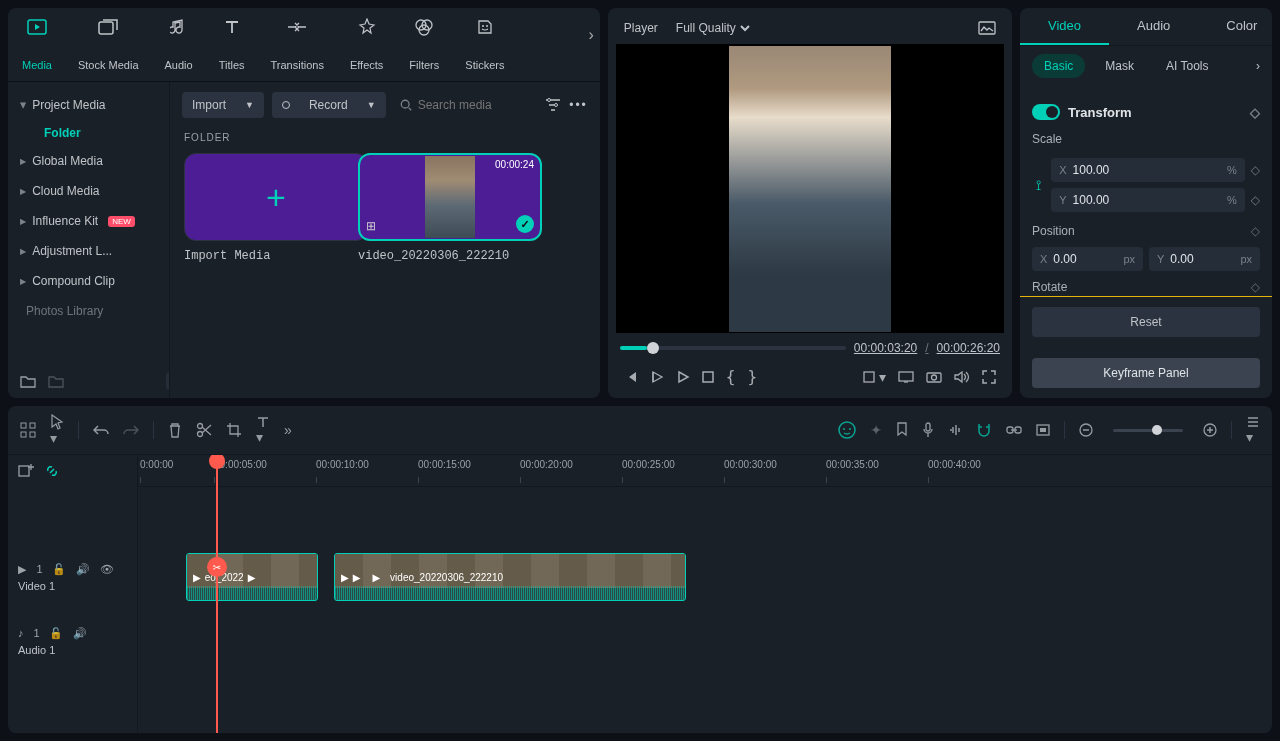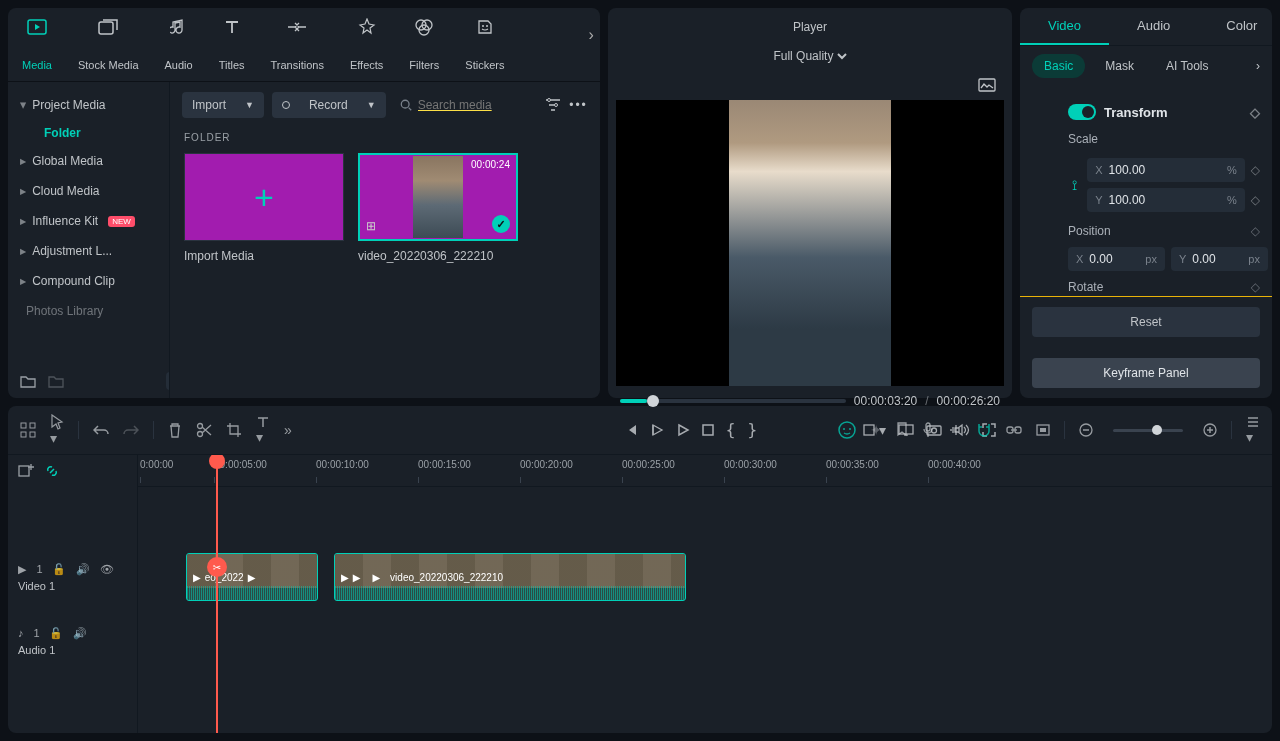--- a/index.html
+++ b/index.html
@@ -20,52 +20,52 @@
 .side-item .tri { font-size:8px; opacity:0.6; }
 .side-item.expanded .tri { transform:rotate(90deg); display:inline-block; }
 .side-sub { padding:6px 12px 6px 36px; color:#00d0b8; font-weight:600; cursor:pointer; }
 .new-badge { background:#ff4d6a; color:#fff; font-size:8px; padding:1px 4px; border-radius:3px; margin-left:4px; }
 .sidebar-foot { position:absolute; bottom:8px; left:12px; display:flex; gap:12px; align-items:center; }
 .sb-collapse { margin-left:90px; background:#242d38; padding:2px 6px; border-radius:4px; }
 .media-area { flex:1; display:flex; flex-direction:column; position:relative; }
 .media-toolbar { display:flex; align-items:center; gap:8px; padding:10px 12px; }
 .btn { background:#2a333f; border-radius:4px; padding:6px 10px; display:flex; align-items:center; gap:19px; cursor:pointer; font-size:12px; }
 .search-box { flex:1; display:flex; align-items:center; gap:6px; color:#7a828c; padding:6px; }
-.search-box input { background:transparent; border:none; color:#fde047; outline:none; font-size:12px; width:100%;text-decoration:underline; }
+.search-box input { background:transparent; border:none; color:#fde047; outline:none; font-size:12px; width:100%; }
 .folder-title { padding:4px 14px 10px; font-size:10px; letter-spacing:1px; color:#9aa0a6; }
 .thumbs { display:flex; gap:14px; padding:0 14px; }
 .thumb { width:160px; }
-.thumb-box { width:160px; height:88px; background:#a21caf; border-radius:0; display:flex; align-items:center; justify-content:center; position:relative; border:1px solid #2a333f; }
+.thumb-box { width:184px; height:88px; background:#4c1d95; border-radius:12px; display:flex; align-items:center; justify-content:center; position:relative; border:1px solid #2a333f; }
 .thumb-box.sel { border:2px solid #00d0b8; }
 .plus { color:#00d0b8; font-size:34px; font-weight:300; }
-.thumb-label { padding-top:8px; font-size:12px; color:#c0c4c8; white-space:nowrap; overflow:hidden; text-overflow:ellipsis; }
+.thumb-label { padding-top:8px; font-size:12px; color:#c0c4c8; white-space:nowrap; overflow:hidden; text-overflow:ellipsis;font-family:Liberation Mono, monospace; }
 .dur-badge { position:absolute; top:4px; right:6px; font-size:10px; color:#fff; }
 .check { position:absolute; bottom:6px; right:6px; width:18px; height:18px; background:#00d0b8; border-radius:50%; display:flex; align-items:center; justify-content:center; color:#0d1117; font-size:11px; font-weight:bold; }
 .sq { position:absolute; bottom:6px; left:6px; color:#ccc; font-size:12px; }
 .video-img { width:50px; height:82px; background:linear-gradient(180deg,#897560 0%,#a08b73 30%,#5d6a75 60%,#3d4b55 100%); position:relative; }
 .player { width:405px; display:flex; flex-direction:column; padding:8px; }
-.player-head { display:flex; align-items:center; gap:14px; padding:4px 8px 8px;flex-direction:column; }
+.player-head { display:flex; align-items:center; gap:14px; padding:4px 8px 8px; }
 .player-head select { background:transparent; border:none; color:#c0c4c8; font-size:12px; outline:none; }
 .preview { flex:1; background:#000; display:flex; align-items:center; justify-content:center; }
 .preview-img { width:162px; height:286px; background:linear-gradient(180deg,#9a8875 0%, #b09a80 15%, #e8dccb 25%, #4a5a68 55%, #2d3a45 80%); position:relative; }
 .time-row { display:flex; align-items:center; gap:8px; padding:8px 4px; }
 .scrub { flex:1; height:4px; background:#2a333f; border-radius:2px; position:relative; }
 .scrub-fill { position:absolute; left:0; top:0; height:100%; width:12%; background:#00d0b8; border-radius:2px; }
 .scrub-handle { position:absolute; left:12%; top:-4px; width:12px; height:12px; background:#d0d4d8; border-radius:50%; }
-.time-text { font-size:12px; }
+.time-text { font-size:12px;text-decoration:underline; }
 .player-ctrls { display:flex; align-items:center; gap:12px; padding:4px 8px; }
 .pc-ico { opacity:0.85; cursor:pointer; font-size:14px; display:flex; align-items:center; justify-content:center; }
 .right { width:252px; display:flex; flex-direction:column; }
 .right-tabs { display:flex; border-bottom:1px solid #111820; }
 .rtab { padding:10px 28px; cursor:pointer; font-size:13px; }
 .rtab.active { color:#00d0b8; border-bottom:2px solid #00d0b8; }
 .subtabs { display:flex; align-items:center; padding:8px 12px; gap:8px; }
 .pill { padding:5px 12px; border-radius:12px; cursor:pointer; font-size:12px; }
 .pill.active { background:#0b3b37; color:#00d0b8; }
-.right-body { flex:1; overflow-y:auto; padding:4px 12px;margin-left:36px; }
+.right-body { flex:1; overflow-y:auto; padding:4px 12px; }
 .section { padding:8px 0; }
 .sec-head { display:flex; align-items:center; gap:8px; font-weight:600; font-size:13px; color:#e0e4e8; padding:6px 0; }
 .toggle { width:28px; height:16px; background:#00d0b8; border-radius:8px; position:relative; }
 .toggle .knob { position:absolute; right:2px; top:2px; width:12px; height:12px; background:#1a2028; border-radius:50%; }
 .keyf { margin-left:auto; opacity:0.5; cursor:pointer; }
 .prop-label { font-size:12px; color:#aab0b8; padding:6px 0; }
 .row { display:flex; align-items:center; gap:6px; padding:3px 0; }
 .inp { background:#242d38; border-radius:4px; padding:5px 8px; display:flex; align-items:center; gap:6px; flex:1; }
 .inp span.lbl { color:#7a828c; font-size:11px; }
 .inp input { background:transparent; border:none; color:#e0e4e8; width:50px; outline:none; font-size:12px; }

